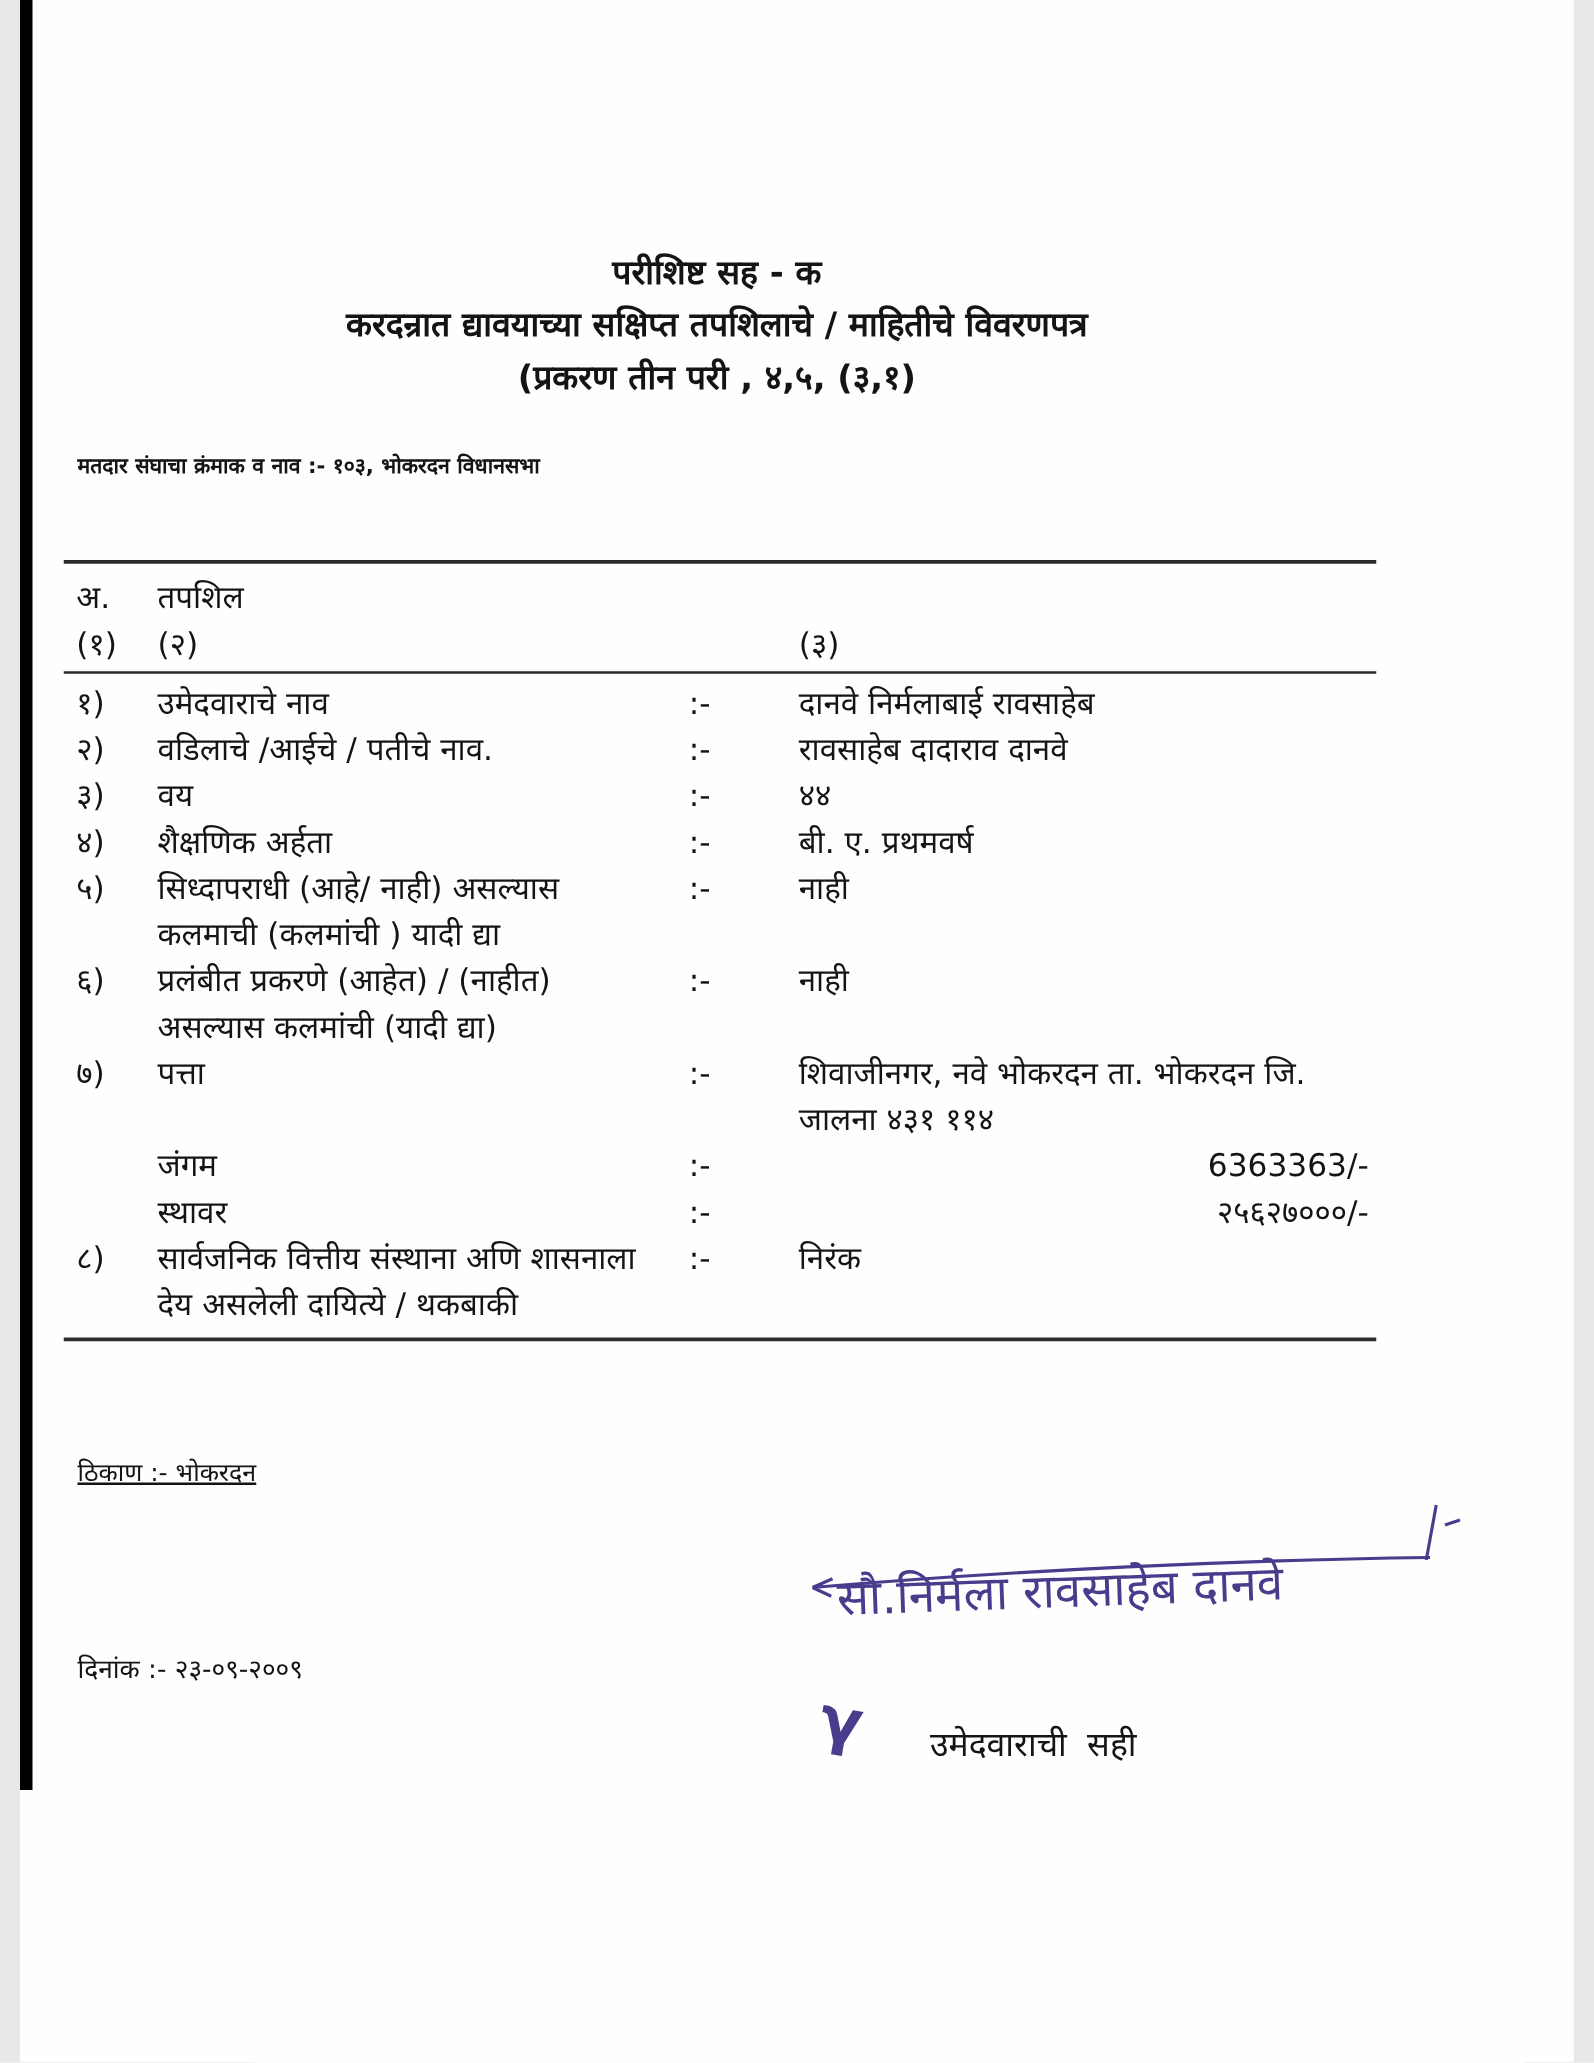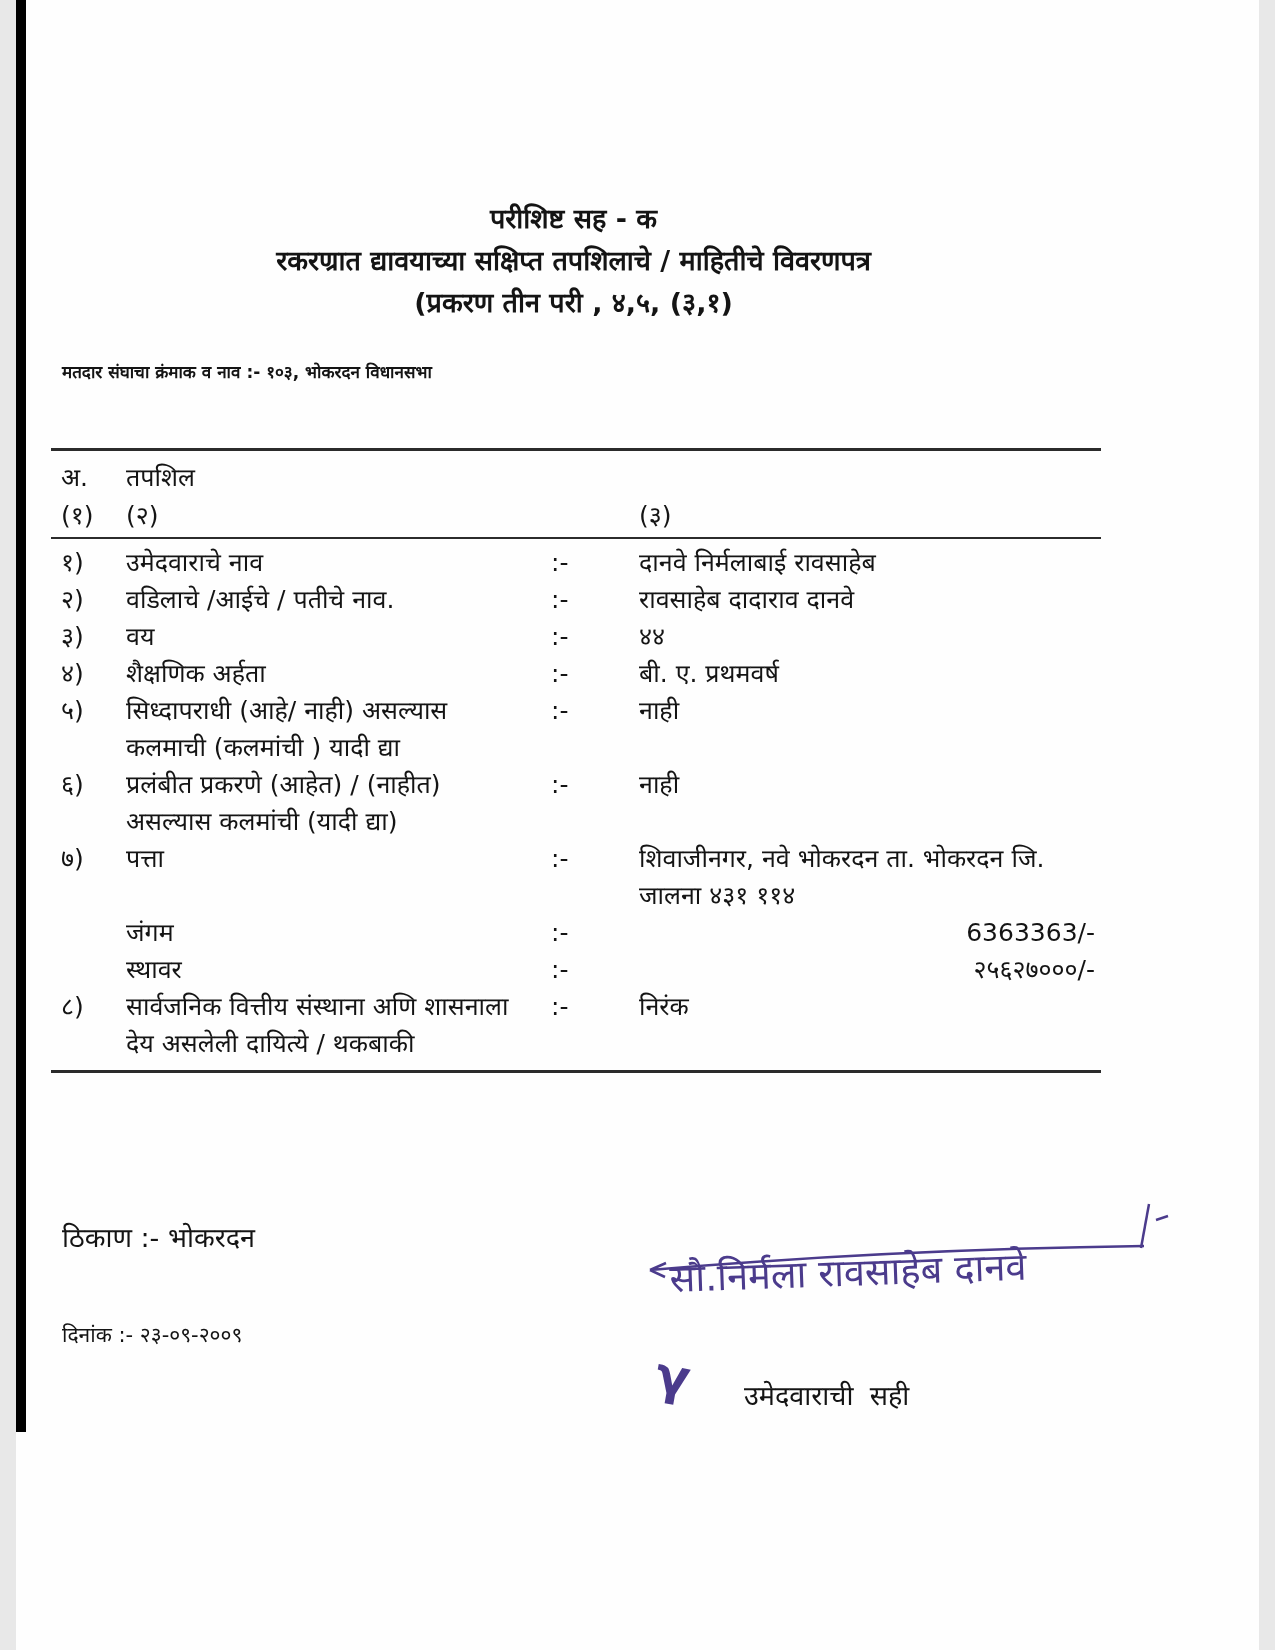--- a/index.html
+++ b/index.html
@@ -22,38 +22,38 @@
   .thead { padding:8px 0 2px 0; border-bottom:2px solid #2b2b2b; }
   .grid-row { display:grid; grid-template-columns:75px 425px 60px 490px; line-height:38px; }
   .tbody { padding:5px 0 8px 0; }
   .tbody .grid-row { line-height:37px; }
   .cell-num { padding-left:10px; }
   .cell-colon { }
   .cell-value { padding-left:28px; }
   .cell-value.right { text-align:right; padding-right:6px; padding-left:0; }
   .hdr-col3 { padding-left:28px; }
 
-  .footer-place { position:absolute; left:46px; top:1218px; font-size:27px; }
+  .footer-place { position:absolute; left:46px; top:1164px; font-size:20px;text-decoration:underline; }
   .footer-date  { position:absolute; left:46px; top:1320px; font-size:21px; }
 
   .signature-wrap { position:absolute; left:628px; top:1190px; width:530px; height:130px; }
   .signature-caption { position:absolute; left:728px; top:1376px; font-size:27px;font-family:Liberation Mono, monospace; }
   .signature-mark { position:absolute; left:640px; top:1348px; font-size:50px;
     transform:rotate(10deg); font-weight:600; }
 </style>
 </head>
 <body>
 
 <div class="page">
 
   <div class="leftbar"></div>
 
   <div class="titleblock">
     <div>परीशिष्ट सह - क</div>
-    <div>रकरण्रात द्यावयाच्या सक्षिप्त तपशिलाचे / माहितीचे विवरणपत्र</div>
+    <div>करदन्रात द्यावयाच्या सक्षिप्त तपशिलाचे / माहितीचे विवरणपत्र</div>
     <div>(प्रकरण तीन परी , ४,५, (३,१)</div>
   </div>
 
   <div class="constituency">
     <span>मतदार संघाचा क्रंमाक व नाव :-</span>
     <span class="cval">१०३, भोकरदन विधानसभा</span>
   </div>
 
   <div class="affidavit-table">
     <div class="thead">

